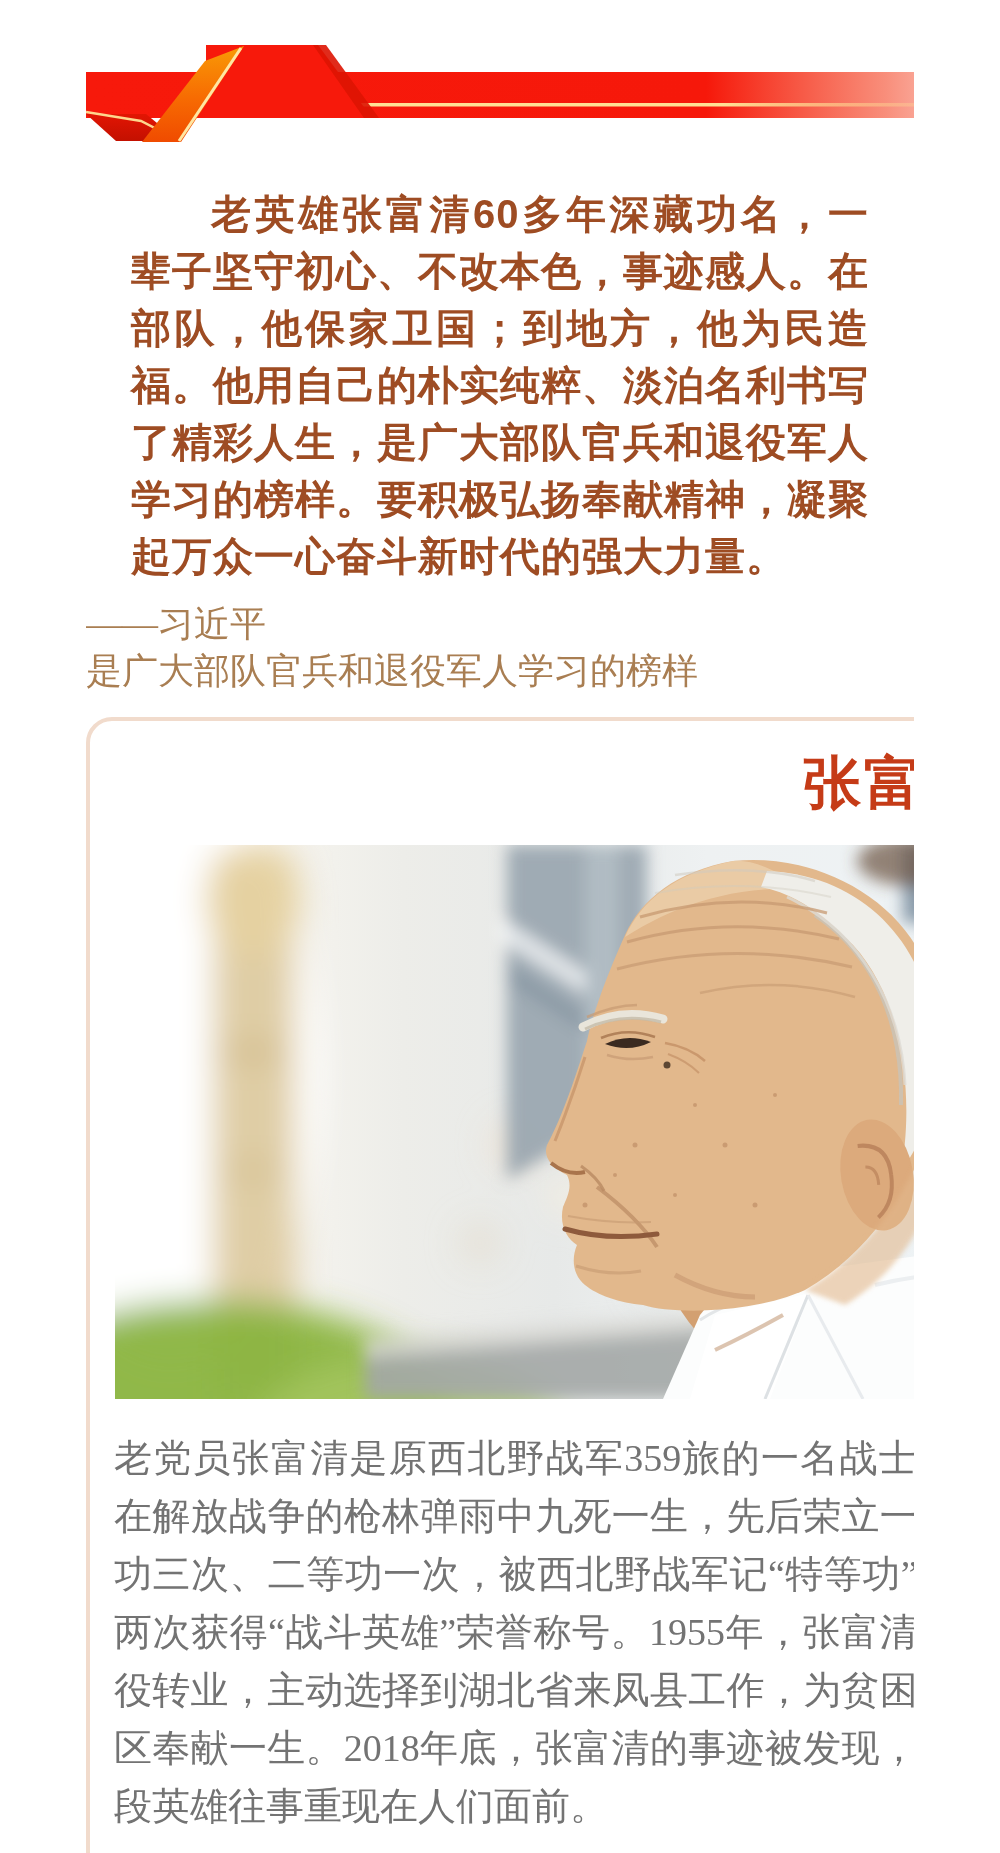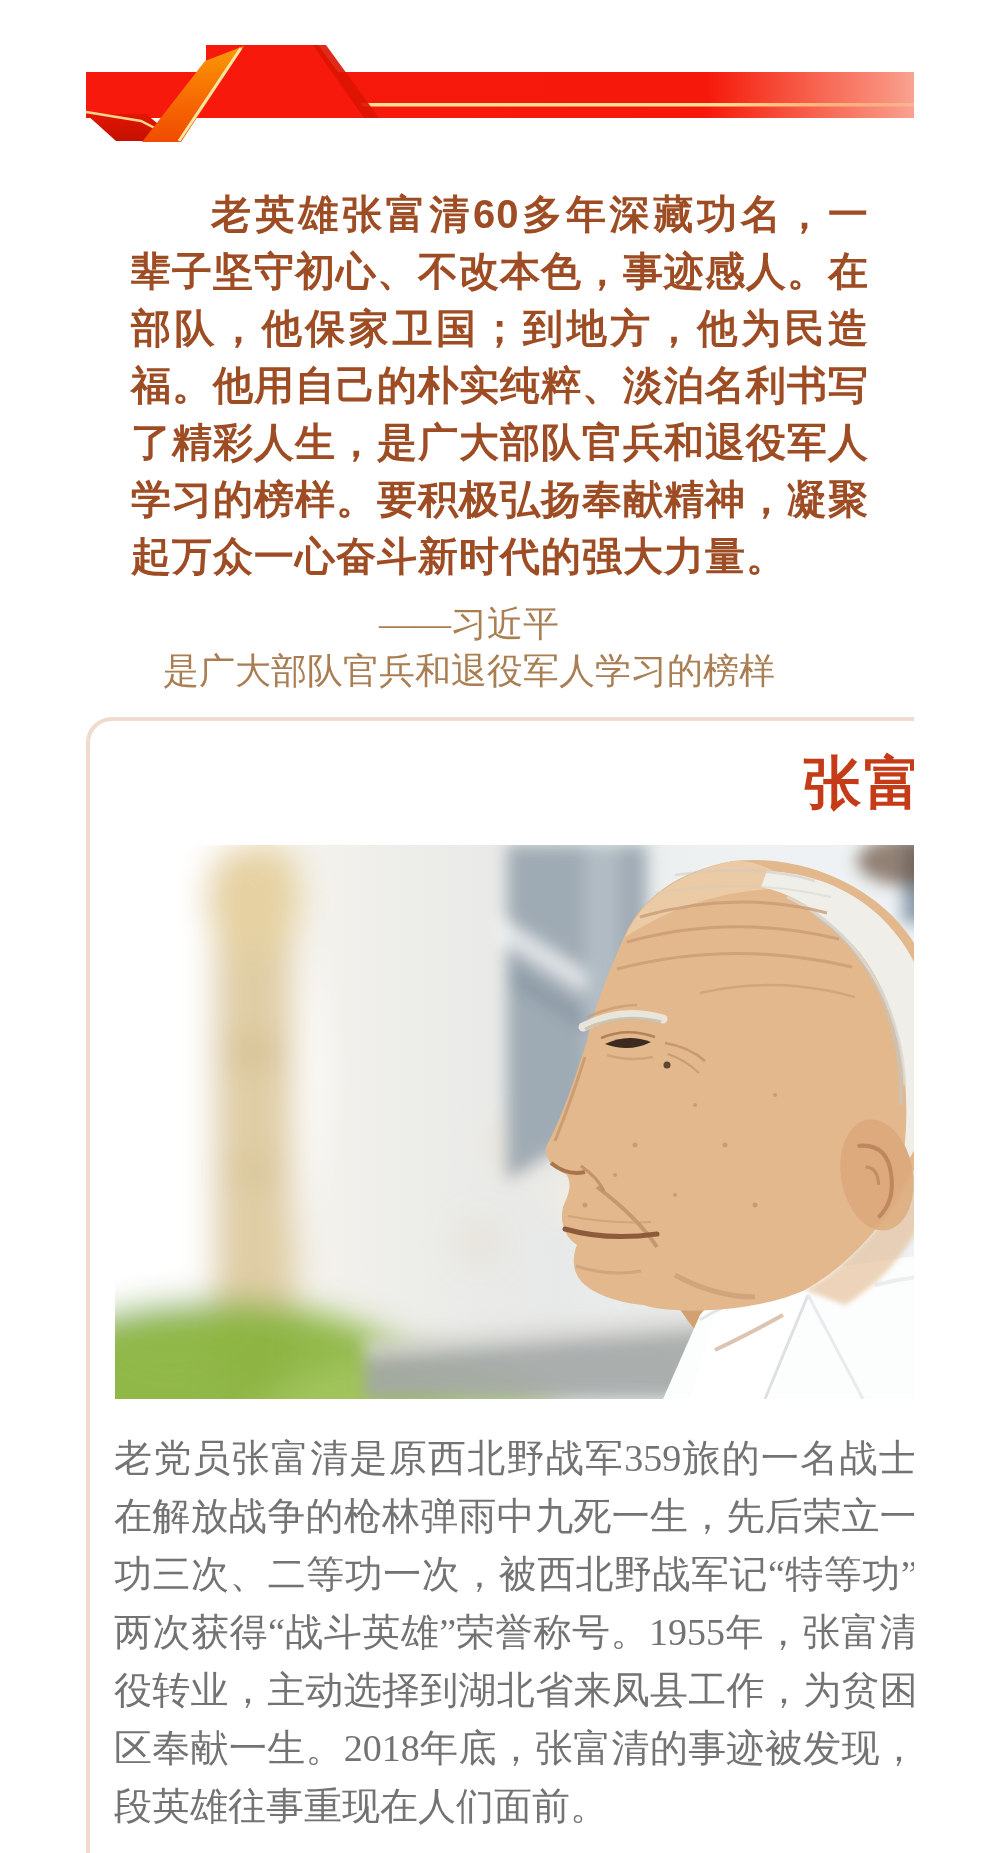--- a/index.html
+++ b/index.html
@@ -19,21 +19,21 @@
     font-weight:700;
     font-size:40px;
     line-height:57px;
     letter-spacing:1px;
     color:#9e4c23;
     text-align:justify;
     text-indent:2em;
   }
   .attribution{
     margin:16px 62px 0 0;
-    text-align:center;
+    text-align:left;
     color:#a97e52;
     font-size:36px;
     line-height:47px;
   }
   .attribution .attr-year{font-size:34px;}
   .card{
     box-sizing:border-box;
     width:904px;
     margin:22px auto 0;
     border:4px solid #f1dbcc;

